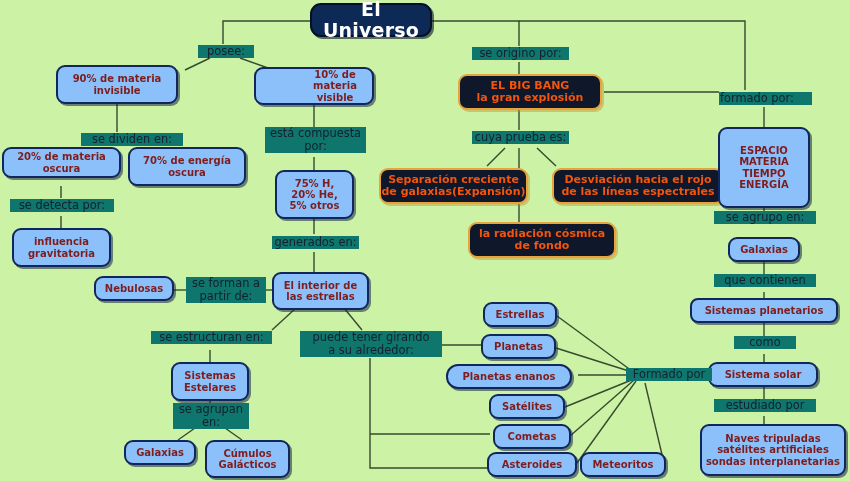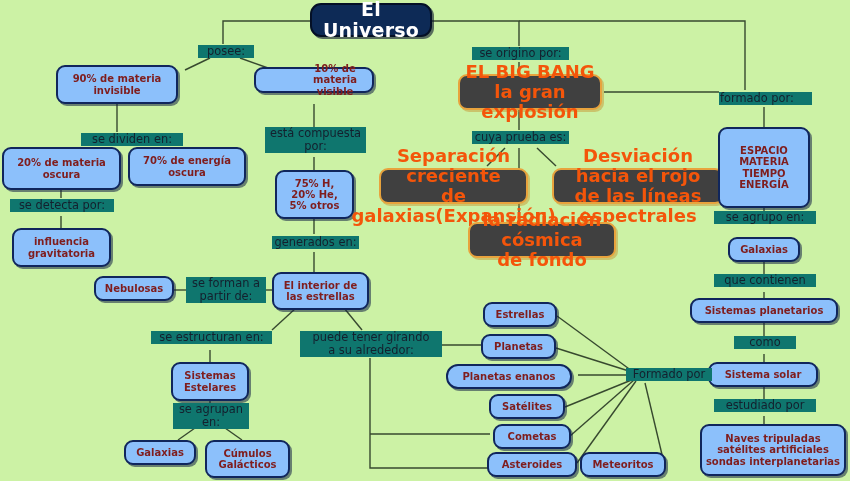--- a/index.html
+++ b/index.html
@@ -22,25 +22,25 @@
     z-index:3;
   }
   .blue{
     background:#8cc0fb;
     border:2px solid #10265c;
     color:#7f1d1d;
     box-shadow:2px 2px 0 rgba(20,35,70,.55);
     font-size:10px;
   }
   .yellow{
-    background:#404040;
+    background:#0f172a;
     border:2px solid #e8a33d;
     color:#f4550a;
     box-shadow:2px 2px 0 rgba(200,140,40,.45);
-    font-size:18px;
+    font-size:11px;
   }
   .title{
     background:#0d2a56;
     border:2px solid #041026;
     color:#ffffff;
     border-radius:11px;
     font-size:19px;
     letter-spacing:.2px;
     box-shadow:2px 2px 0 rgba(10,20,45,.6);
   }
@@ -132,24 +132,24 @@
       <path d="M577 463 L636 381"></path>
       <path d="M664 463 L645 383"></path>
     </g>
   </svg>
 
   <div class="node title" style="left:310px;top:3px;width:122px;height:34px;">El Universo</div>
 
   <div class="node blue" style="left:56px;top:65px;width:122px;height:39px;">90% de materia
 invisible</div>
 
-  <div class="node blue" style="left:254px;top:67px;width:120px;height:26px;padding-left:42px;">10% de materia
+  <div class="node blue" style="left:254px;top:67px;width:120px;height:38px;padding-left:42px;">10% de materia
 visible</div>
 
-  <div class="node blue" style="left:2px;top:147px;width:119px;height:43px;">20% de materia
+  <div class="node blue" style="left:2px;top:147px;width:119px;height:31px;">20% de materia
 oscura</div>
 
   <div class="node blue" style="left:128px;top:147px;width:118px;height:39px;">70% de energía
 oscura</div>
 
   <div class="node blue" style="left:12px;top:228px;width:99px;height:39px;">influencia
 gravitatoria</div>
 
   <div class="node blue" style="left:275px;top:170px;width:79px;height:49px;">75% H,
 20% He,
@@ -180,21 +180,21 @@
   <div class="node yellow" style="left:468px;top:222px;width:148px;height:36px;">la radiación cósmica
 de fondo</div>
 
   <div class="node blue" style="left:718px;top:127px;width:92px;height:81px;">ESPACIO
 MATERIA
 TIEMPO
 ENERGÍA</div>
 
   <div class="node blue" style="left:728px;top:237px;width:72px;height:25px;">Galaxias</div>
 
-  <div class="node blue" style="left:690px;top:298px;width:148px;height:25px;">Sistemas planetarios</div>
+  <div class="node blue" style="left:690px;top:298px;width:148px;height:25px;border-radius:8px;">Sistemas planetarios</div>
 
   <div class="node blue" style="left:708px;top:362px;width:110px;height:25px;">Sistema solar</div>
 
   <div class="node blue" style="left:700px;top:424px;width:146px;height:52px;">Naves tripuladas
 satélites artificiales
 sondas interplanetarias</div>
 
   <div class="node blue" style="left:483px;top:302px;width:74px;height:25px;">Estrellas</div>
 
   <div class="node blue" style="left:481px;top:334px;width:75px;height:25px;">Planetas</div>

